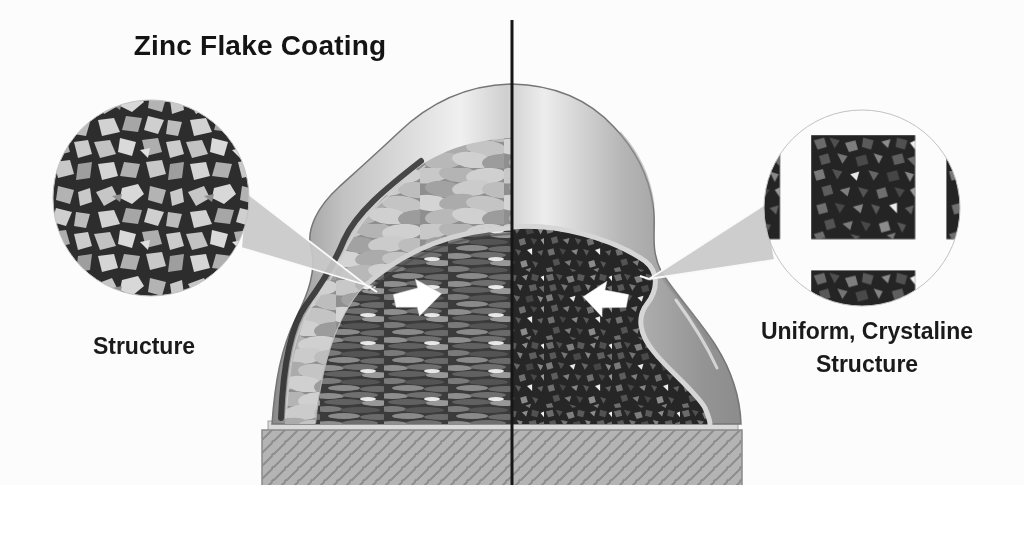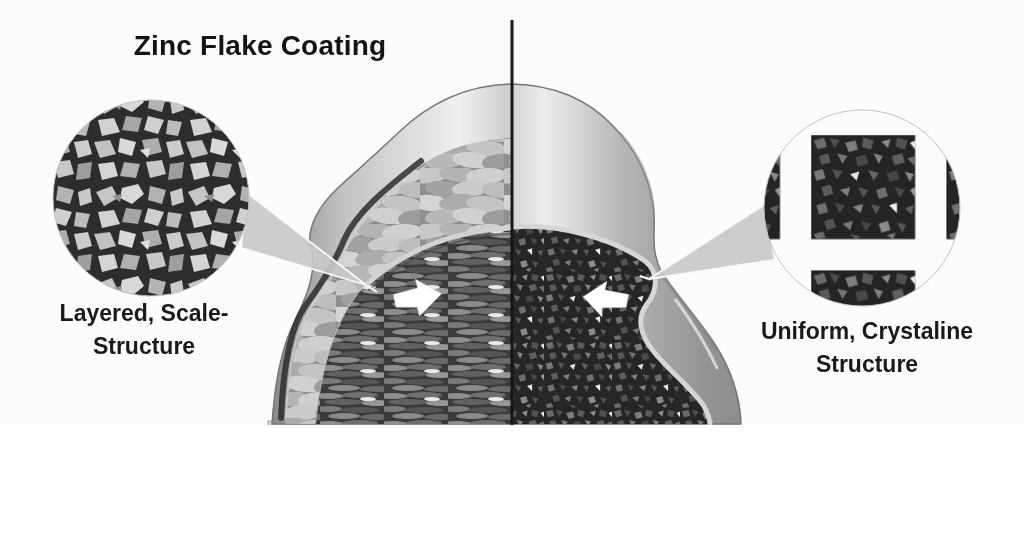--- a/index.html
+++ b/index.html
@@ -1,17 +1,17 @@
 <!DOCTYPE html>
 <html><head>
 <meta charset="utf-8">
 <style>
   html,body{margin:0;padding:0;}
   body{font-family:"Liberation Sans","DejaVu Sans",sans-serif;background:#ffffff;}
-  .stage{position:relative;width:1024px;height:425px;background:#fcfcfc;overflow:hidden;}
+  .stage{position:relative;width:1024px;height:485px;background:#fcfcfc;overflow:hidden;}
   .stage svg{position:absolute;left:0;top:0;}
   .title{position:absolute;font-weight:700;font-size:28px;color:#141414;text-align:center;letter-spacing:0.2px;}
   .title-left{left:126px;top:30px;width:268px;}
   .title-right{left:585px;top:30px;width:370px;}
   .struct-label{position:absolute;font-weight:700;font-size:23px;line-height:33px;color:#1a1a1a;text-align:center;}
   .label-left{left:36px;top:297px;width:216px;}
   .label-right{left:748px;top:315px;width:238px;}
   .badge{position:absolute;left:388px;top:494px;width:232px;height:38px;background:#cdcdcd;
          color:#1b1b1b;font-weight:700;font-size:24px;line-height:38px;text-align:center;
          box-shadow:0 0 0 1px #bdbdbd inset;}
@@ -191,21 +191,21 @@
   <circle cx="151" cy="198" r="98" fill="url(#pFlakesSEM)" stroke="#c2c2c2" stroke-width="1"></circle>
   <circle cx="862" cy="208" r="98" fill="url(#pGrainsSEM)" stroke="#c2c2c2" stroke-width="1"></circle>
 
   <polygon points="394,291 419,288 418,279 442,297 417,316 416,307 395,304" fill="#ffffff" stroke="#d0d0d0" stroke-width="0.5" transform="rotate(-8 418 298)"></polygon>
   <polygon points="628,292 604,290 605,281 583,299 604,317 603,308 627,305" fill="#ffffff" stroke="#d0d0d0" stroke-width="0.5" transform="rotate(6 604 299)"></polygon>
 </svg>
 
 <div class="title title-left">Zinc Flake Coating</div>
 
 <div class="struct-label label-left">
-  <span>Layered, Scale-</span><br>
+  <br>
   <span>Structure</span>
 </div>
 
 <div class="struct-label label-right">
   <span>Uniform, Crystaline</span><br>
   <span>Structure</span>
 </div>
 
 
 </div>

